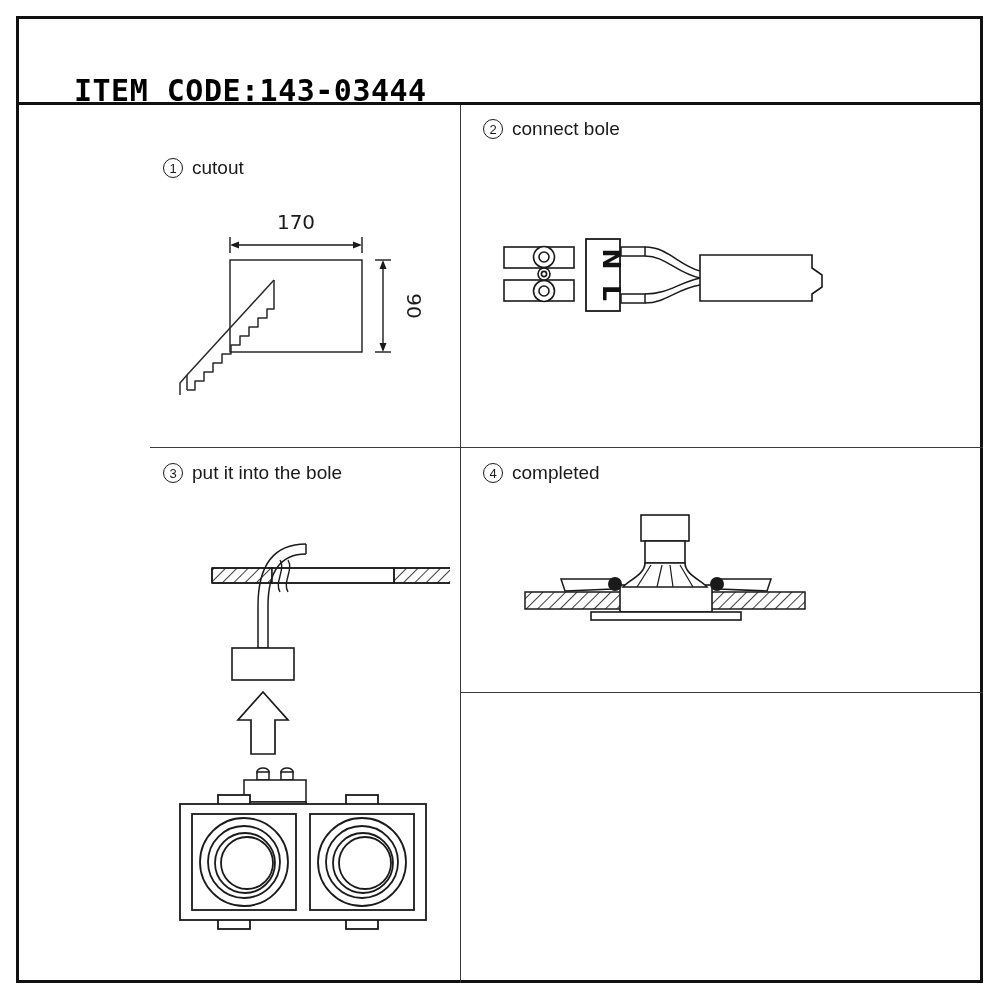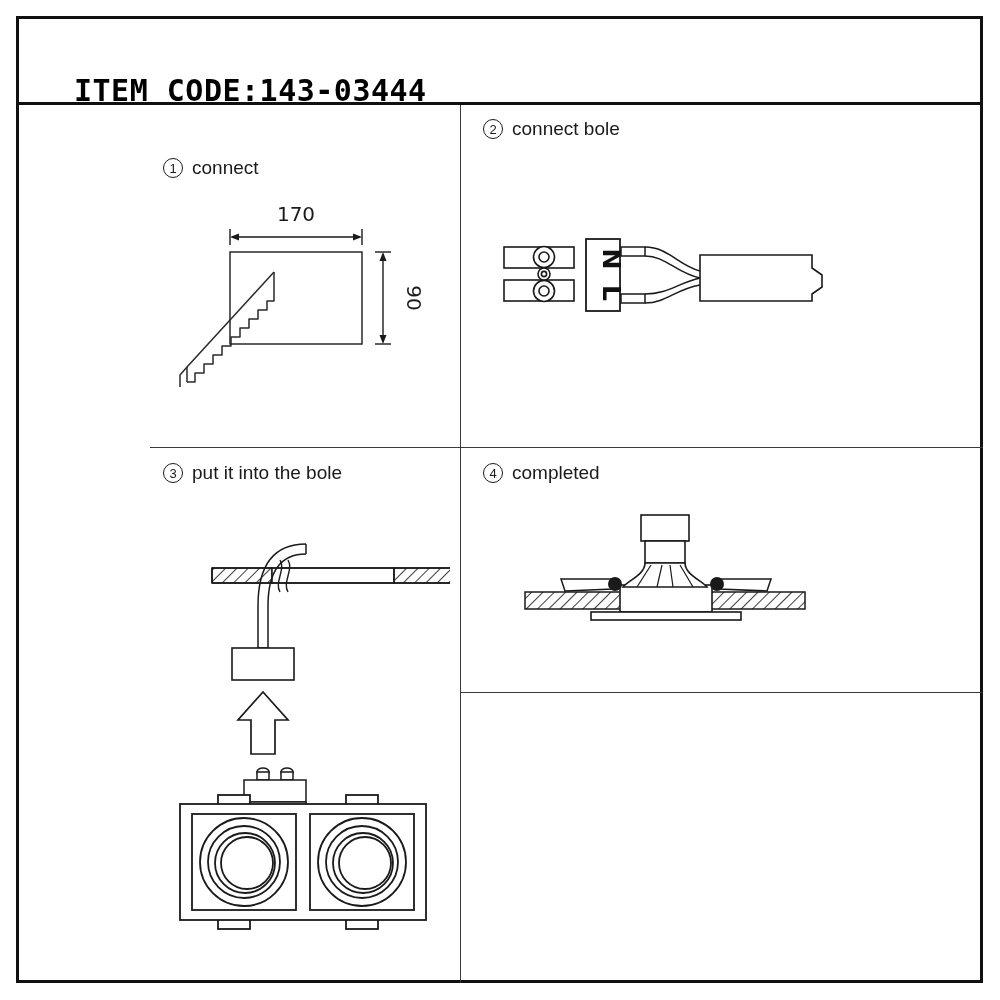--- a/index.html
+++ b/index.html
@@ -99,21 +99,21 @@
     font-size: 13px;
     line-height: 1;
     box-sizing: border-box;
   }
   .step1-label { left: 163px; top: 157px; }
   .step2-label { left: 483px; top: 118px; }
   .step3-label { left: 163px; top: 462px; }
   .step4-label { left: 483px; top: 462px; }
   svg { display: block; }
   .art { position: absolute; }
-  .art-step1 { left: 175px; top: 197px; }
+  .art-step1 { left: 175px; top: 205px; }
   .art-step2 { left: 500px; top: 235px; }
   .art-step3 { left: 160px; top: 520px; }
   .art-step4 { left: 515px; top: 495px; }
   .dim-text {
     font-family: "DejaVu Sans", sans-serif;
     font-size: 20px;
     fill: #1a1a1a;
   }
   .nl-text {
     font-family: "DejaVu Sans", sans-serif;
@@ -133,21 +133,21 @@
     <div class="title-text">ITEM CODE:143-03444</div>
   </div>
   <div class="title-rule"></div>
 
   <div class="divider v-divider"></div>
   <div class="divider h-divider-main"></div>
   <div class="divider h-divider-lower"></div>
 
   <div class="step-label step1-label">
     <span class="circled-num">1</span>
-    <span>connect</span>
+    <span>cutout</span>
   </div>
 
   <div class="art art-step1">
     <svg width="260" height="200" viewBox="0 0 260 200">
 
       <g stroke="#1a1a1a" stroke-width="1.4" fill="none">
         <line x1="55" y1="32" x2="55" y2="48"></line>
         <line x1="187" y1="32" x2="187" y2="48"></line>
         <line x1="57" y1="40" x2="185" y2="40"></line>
       </g>

